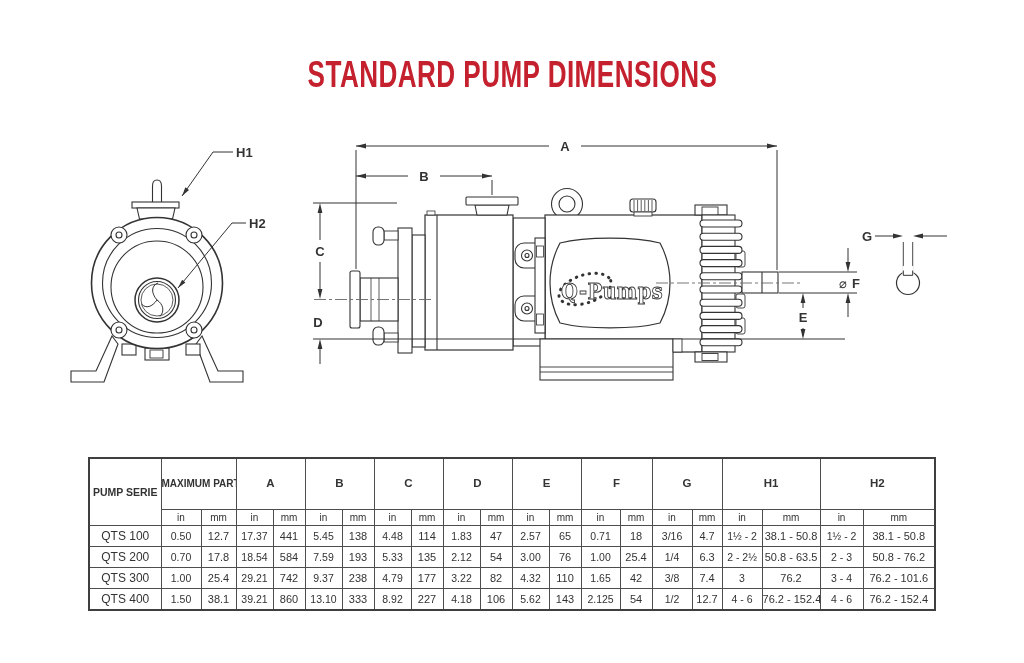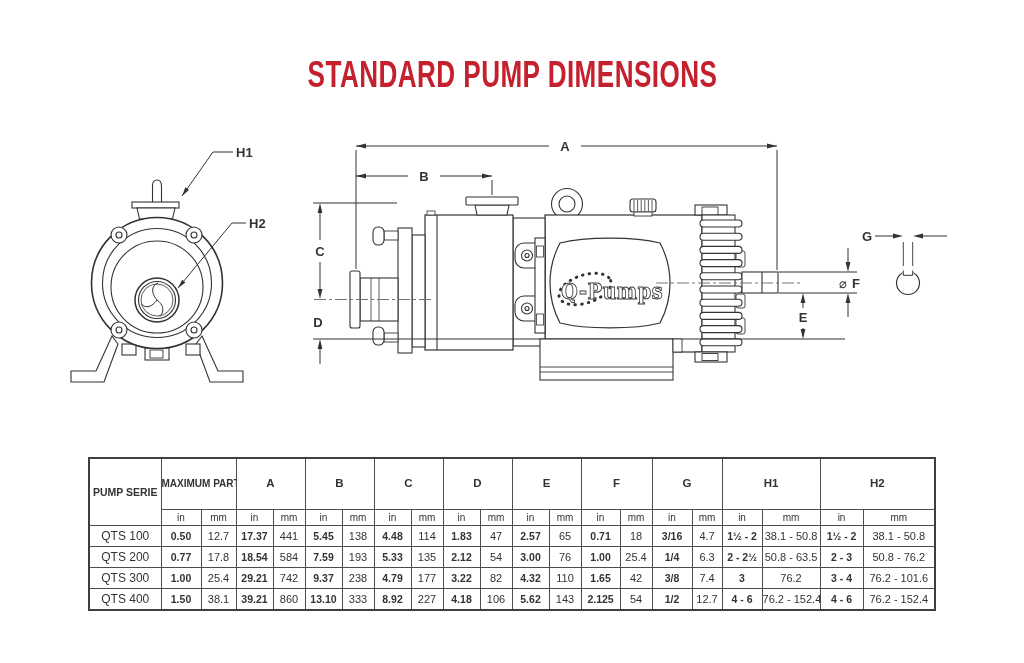--- a/index.html
+++ b/index.html
@@ -16,21 +16,21 @@
           padding:0;overflow:hidden;white-space:nowrap;}
   .dim-table{border:2px solid #3f3f3f;}
   .hdr-group{height:50px;font-size:11.5px;font-weight:700;line-height:1.15;}
   .hdr-serie{font-size:10.5px;font-weight:700;line-height:1.2;}
   .hdr-particle{font-size:10px;font-weight:700;line-height:1.15;}
   .unit-row th{height:15px;font-weight:400;}
   .unit-in{font-size:10px;}
   .unit-mm{font-size:10px;}
   .data-row td{height:20px;}
   .cell-serie{font-size:12px;}
-  .cell-in{font-size:10.5px;font-weight:bold;}
+  .cell-in{font-size:10.5px;}
   .cell-mm{font-size:11px;}
   
   .dimlab{font-family:"Liberation Sans",sans-serif;font-size:13px;font-weight:700;fill:#333;}
   .logotxt{font-family:"DejaVu Serif",serif;font-size:23px;font-weight:700;fill:#fff;
           stroke:#3b3b3b;stroke-width:1px;letter-spacing:.5px;}
 </style>
 </head>
 <body>
 
 <div class="canvas">
@@ -319,21 +319,21 @@
           <td class="cell-mm">18</td>
           <td class="cell-in">3/16</td>
           <td class="cell-mm">4.7</td>
           <td class="cell-in">1½ - 2</td>
           <td class="cell-mm">38.1 - 50.8</td>
           <td class="cell-in">1½ - 2</td>
           <td class="cell-mm">38.1 - 50.8</td>
         </tr>
         <tr class="data-row">
           <td class="cell-serie">QTS 200</td>
-          <td class="cell-in">0.77</td>
+          <td class="cell-in">0.70</td>
           <td class="cell-mm">17.8</td>
           <td class="cell-in">18.54</td>
           <td class="cell-mm">584</td>
           <td class="cell-in">7.59</td>
           <td class="cell-mm">193</td>
           <td class="cell-in">5.33</td>
           <td class="cell-mm">135</td>
           <td class="cell-in">2.12</td>
           <td class="cell-mm">54</td>
           <td class="cell-in">3.00</td>

